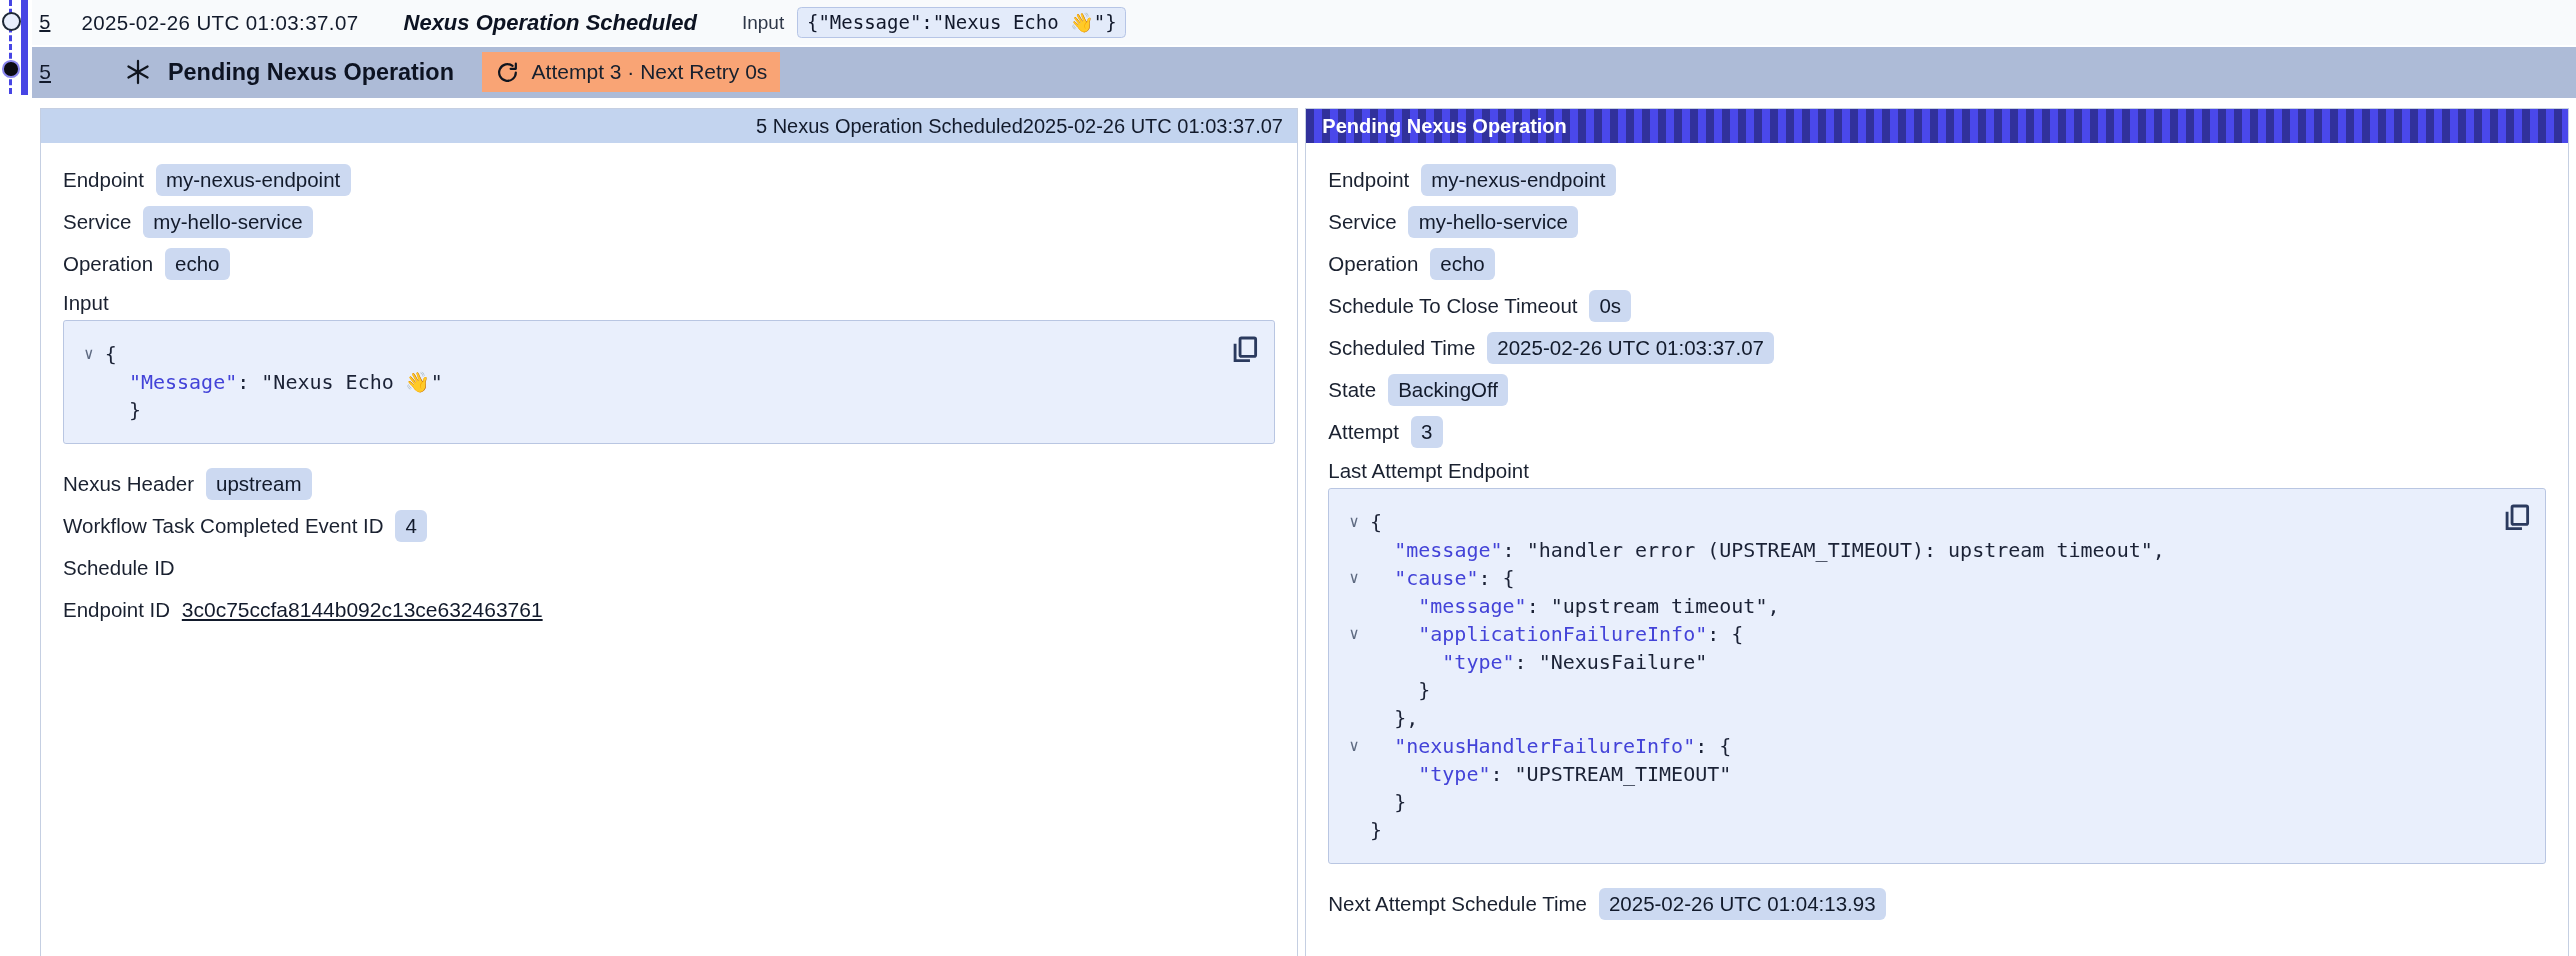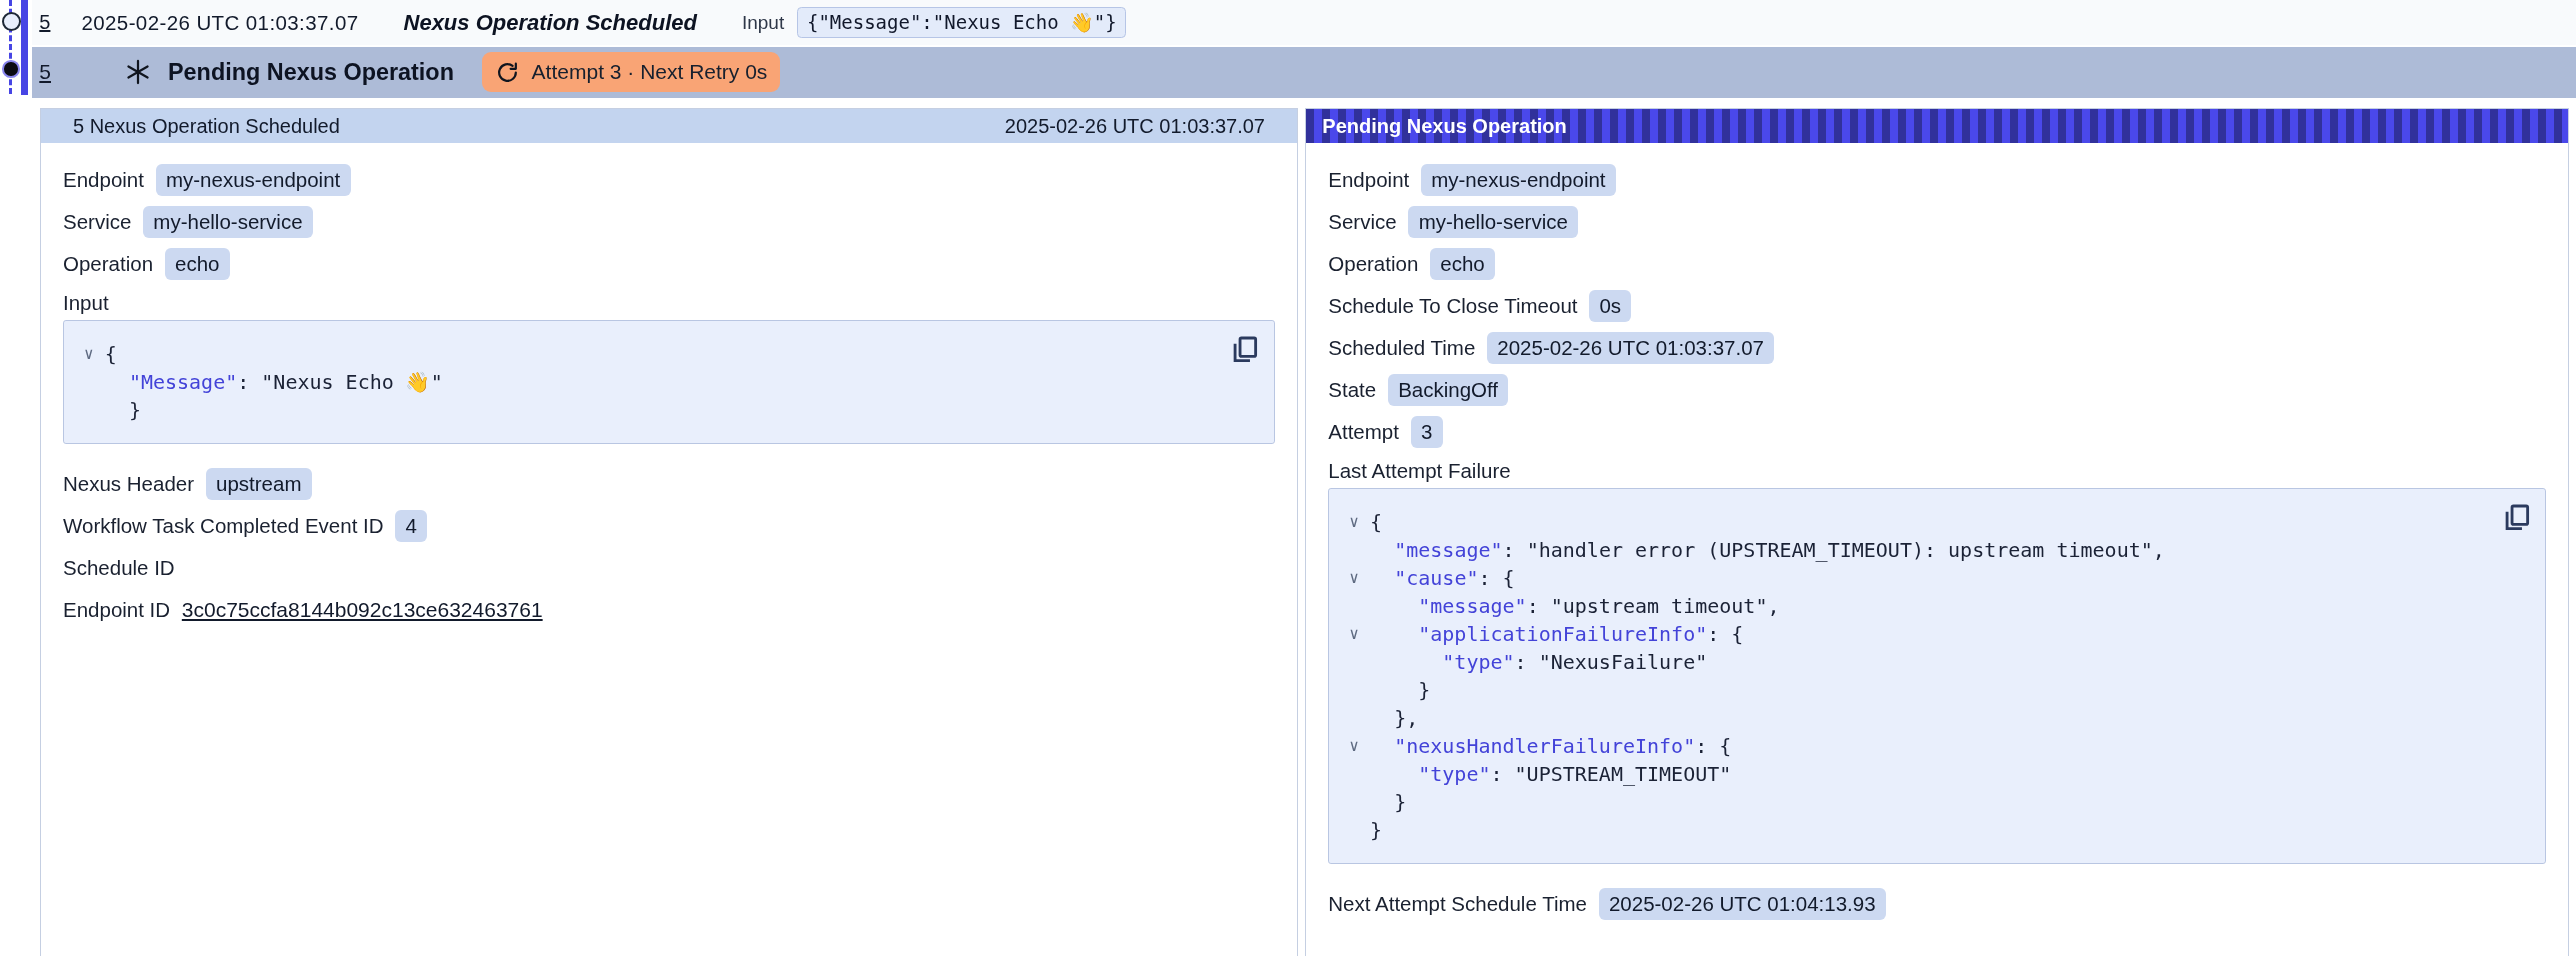--- a/index.html
+++ b/index.html
@@ -23,30 +23,30 @@
   .ev-time { font-size: 20.5px; color: #121a2b; margin-right: 45px; letter-spacing: 0.4px; }
   .ev-title { font-size: 22px; font-weight: bold; color: #0d1322; margin-right: 45px; font-style: italic; }
   .ev-input-label { font-size: 19px; color: #2e3748; margin-right: 13px; }
   .ev-input-badge { font-family: "DejaVu Sans Mono", "Liberation Mono", monospace; font-size: 19px;
     color: #11182b; background: #e3ebfa; border: 1.5px solid #b6c5e6; border-radius: 4.4px;
     padding: 2.9px 8.8px; }
   .pending-row .ev-id { margin-right: 73px; font-size: 21px; }
   .asterisk-icon { width: 28px; height: 28px; margin-right: 16px; }
   .pending-title { font-size: 23.4px; font-weight: bold; color: #0d1322; margin-right: 28px; }
   .attempt-badge { display: flex; align-items: center; gap: 11.7px; background: #f9a475;
-    border-radius: 9px; height: 40px; padding: 0 13px; font-size: 21px; color: #17202e; }
+    border-radius: 0; height: 40px; padding: 0 13px; font-size: 21px; color: #17202e; }
   .retry-icon { width: 25px; height: 25px; }
 
   
   .panels { position: absolute; top: 108px; left: 40px; display: flex; gap: 7.3px; }
   .panel { border: 1.5px solid #c5cfe2; background: #ffffff; height: 879px; overflow: hidden; }
   .panel-left { width: 1258px; }
   .panel-right { width: 1264px; }
-  .panel-header { height: 34px; display: flex; align-items: center; justify-content: space-between;
-    padding: 0 32px; background: #c3d4ef; font-size: 20px; color: #121a2b; }
+  .panel-header { height: 34px; display: flex; align-items: center; justify-content: flex-end;
+    padding: 0 14px; background: #c3d4ef; font-size: 20px; color: #121a2b; }
   .panel-header-striped { height: 34px; display: flex; align-items: center; padding: 0 16px;
     background: repeating-linear-gradient(90deg, #31319b 0 8px, #4a48eb 8px 16px);
     color: #ffffff; font-size: 20px; font-weight: bold; }
   .panel-body { padding: 16px 22px; }
 
   .field { display: flex; align-items: center; height: 42px; }
   .flabel { font-size: 20.5px; color: #1a2130; margin-right: 11.7px; }
   .badge { font-size: 20.5px; color: #121a2b; background: #ccd9f1; border-radius: 5.9px;
     padding: 3.7px 10.3px; white-space: nowrap; }
   .linkval { font-size: 21px; color: #121a2b; text-decoration: underline; }
@@ -195,21 +195,21 @@
           </div>
           <div class="field">
             <span class="flabel">State</span>
             <span class="badge">BackingOff</span>
           </div>
           <div class="field">
             <span class="flabel">Attempt</span>
             <span class="badge">3</span>
           </div>
         </div>
-      <div class="section-label">Last Attempt Failure</div>
+      <div class="section-label">Last Attempt Endpoint</div>
       <div class="code-block">
         <div>
             <div class="jline">
               <span class="jgutter">∨</span>
               <span style="padding-left: 0ch;"><span>{</span></span>
             </div>
             <div class="jline">
               <span class="jgutter"></span>
               <span style="padding-left: 2ch;"><span class="jkey">"message"</span><span>: "handler error (UPSTREAM_TIMEOUT): upstream timeout",</span></span>
             </div>

